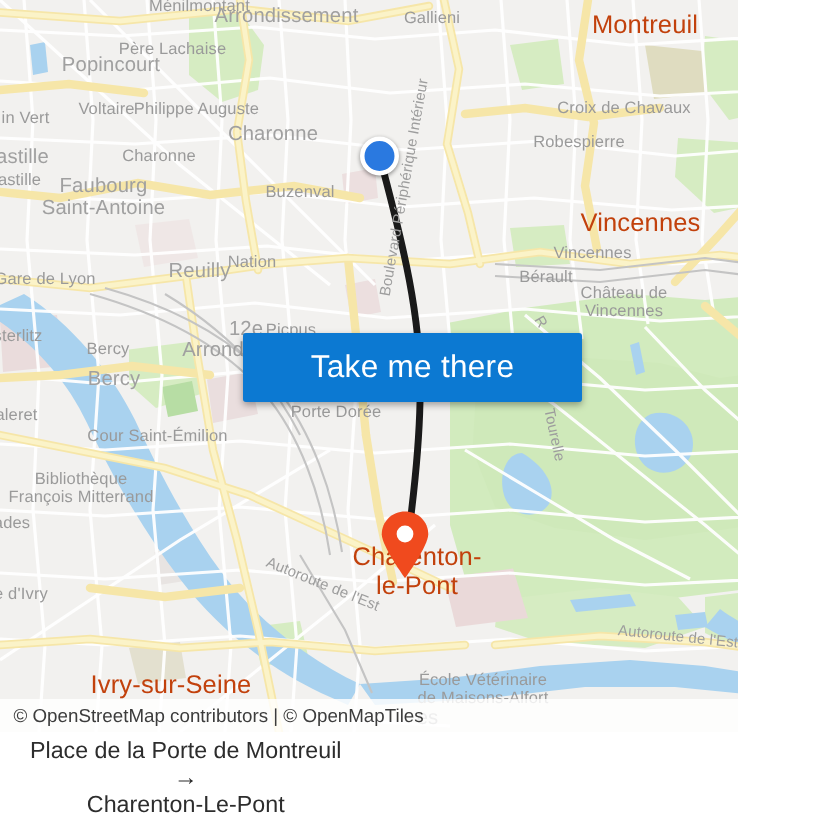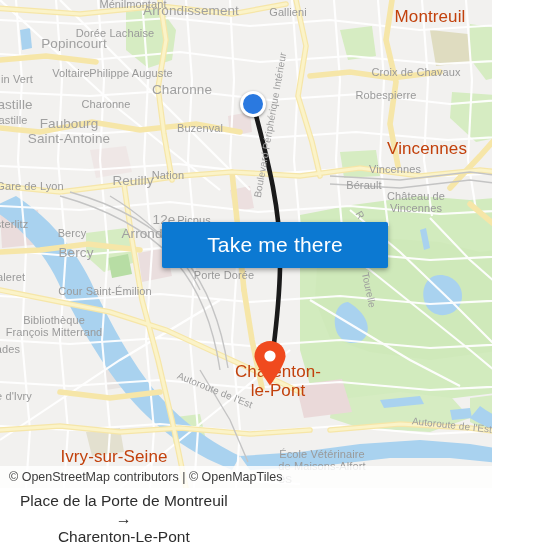--- a/index.html
+++ b/index.html
@@ -293,21 +293,21 @@
 
         <path d="M253 104 C 268 160, 282 214, 280 268 C 279 318, 272 352, 270 380" fill="none" stroke="#1a1a1a" stroke-width="4.6" stroke-linecap="round"></path>
       </g>
     </svg>
 
     <div id="label-layer">
         <div class="maplabel place" style="left: 133px; top: 4px;">Ménilmontant</div>
         <div class="maplabel mid" style="left: 191px; top: 10px;">Arrondissement</div>
         <div class="maplabel place" style="left: 288px; top: 12px;">Gallieni</div>
         <div class="maplabel big" style="left: 430px; top: 17px;">Montreuil</div>
-        <div class="maplabel place" style="left: 115px; top: 33px;">Dorée Lachaise</div>
+        <div class="maplabel place" style="left: 115px; top: 33px;">Père Lachaise</div>
         <div class="maplabel mid" style="left: 74px; top: 43px;">Popincourt</div>
         <div class="maplabel place" style="left: 398px; top: 72px; padding-left: 36px;">Croix de Chavaux</div>
         <div class="maplabel place" style="left: 17px; top: 79px;">in Vert</div>
         <div class="maplabel place" style="left: 71px; top: 73px;">Voltaire</div>
         <div class="maplabel place" style="left: 131px; top: 73px;">Philippe Auguste</div>
         <div class="maplabel mid" style="left: 182px; top: 89px;">Charonne</div>
         <div class="maplabel place" style="left: 338px; top: 95px; margin-left: 48px;">Robespierre</div>
         <div class="maplabel mid" style="left: 15px; top: 104px;">astille</div>
         <div class="maplabel place" style="left: 106px; top: 104px;">Charonne</div>
         <div class="maplabel place" style="left: 200px; top: 128px;">Buzenval</div>

